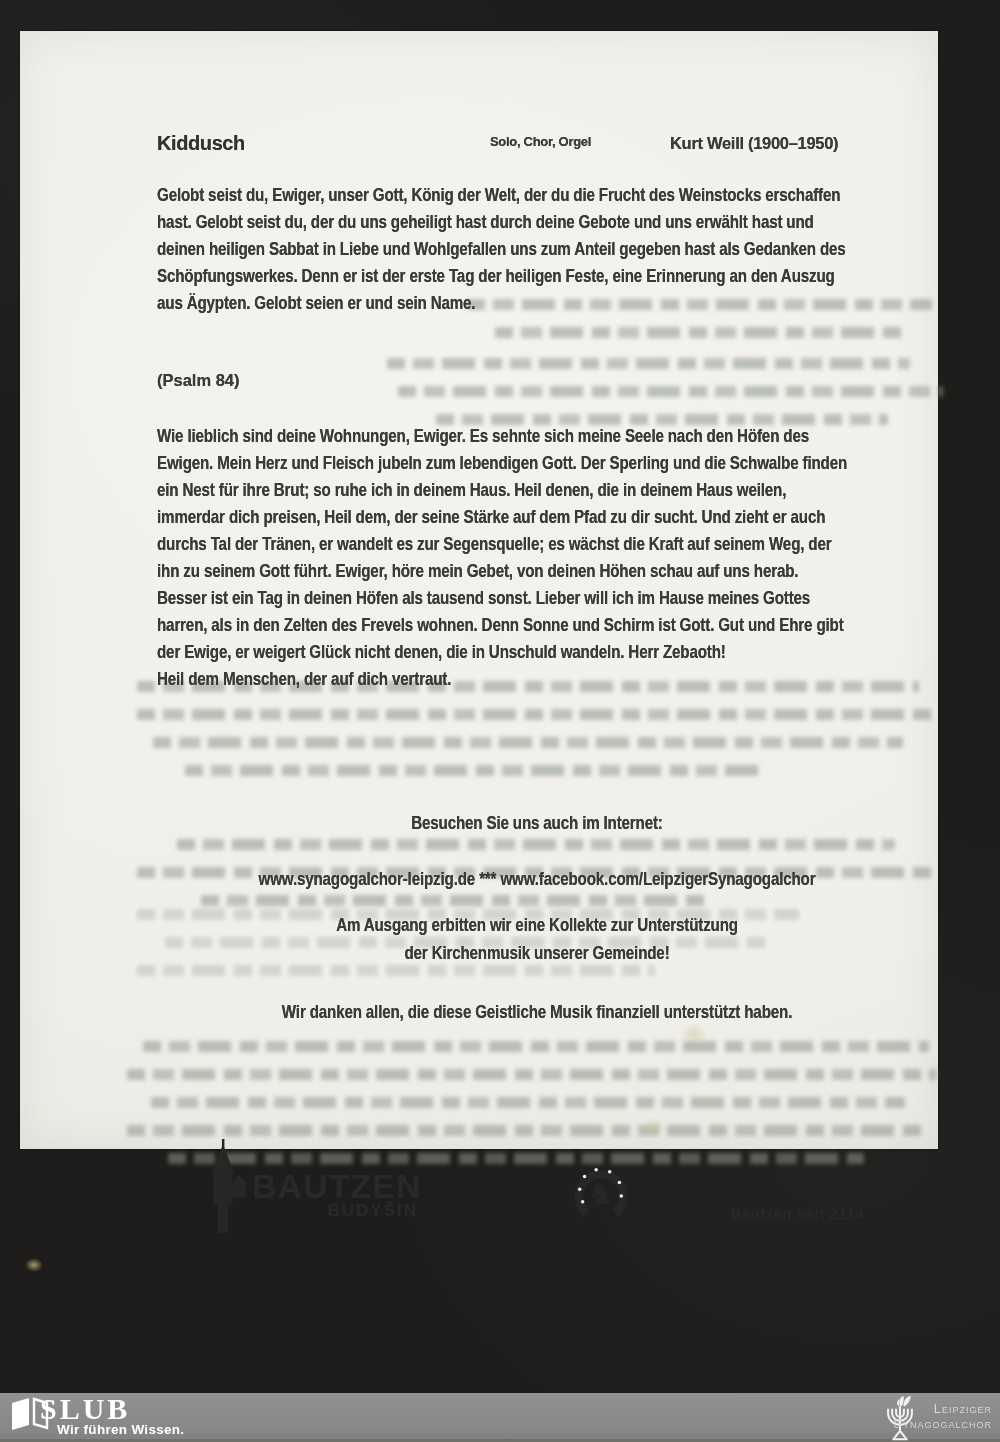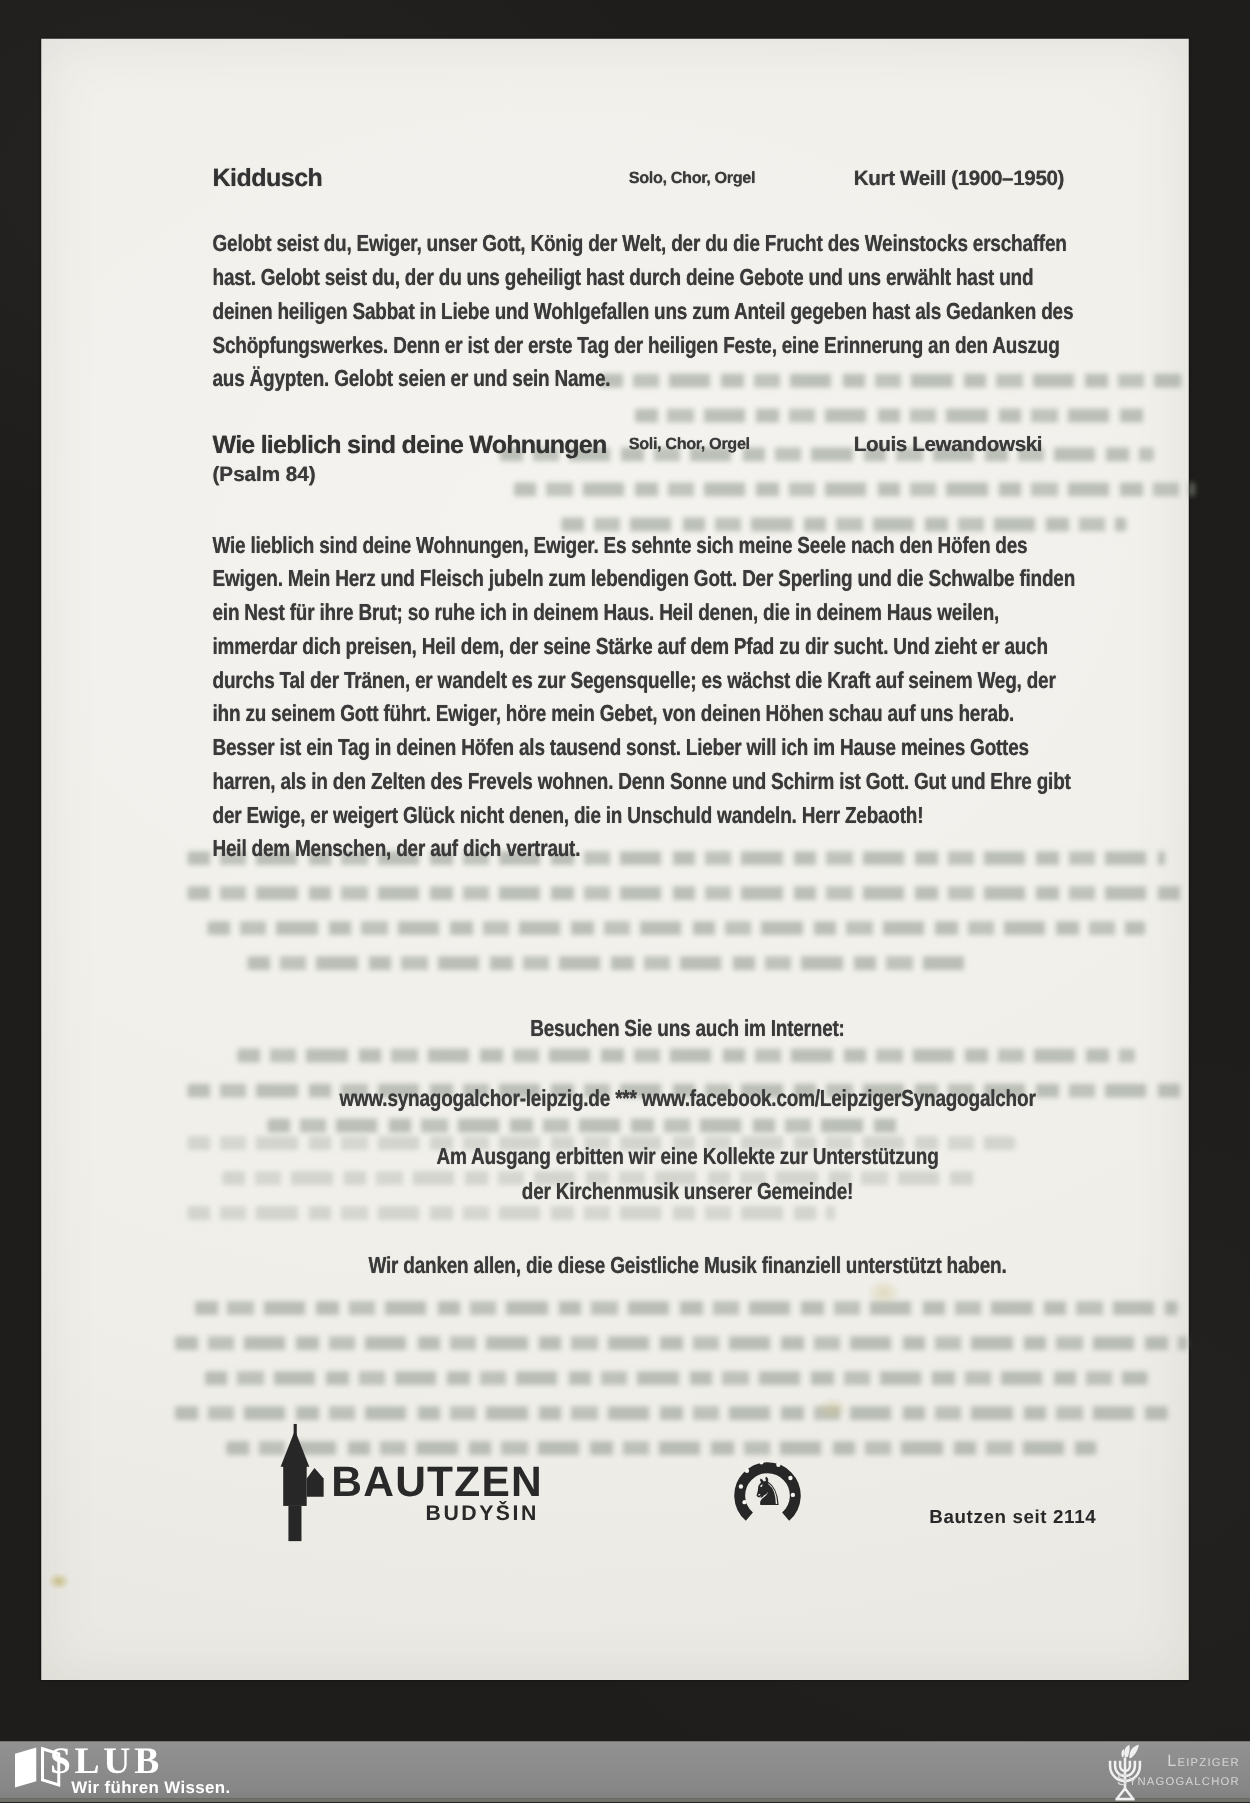--- a/index.html
+++ b/index.html
@@ -8,21 +8,21 @@
   .stage {
     position:relative; width:1000px; height:1442px; overflow:hidden;
     background:
       radial-gradient(600px 400px at 15% 10%, rgba(255,255,255,.03), transparent 70%),
       radial-gradient(700px 500px at 85% 80%, rgba(255,255,255,.025), transparent 70%),
       #1e1d1b;
   }
 
   
   .paper {
-    position:absolute; left:33px; top:31px; width:918px; height:1313px;
+    position:absolute; left:20px; top:31px; width:918px; height:1118px;
     background:
       radial-gradient(1200px 900px at 45% 30%, #f4f3ef, #efeee9 75%, #eae9e3 100%);
     box-shadow: inset 0 0 45px rgba(90,90,80,.10), 0 0 2px rgba(0,0,0,.6);
   }
 
   .ink { color:#3a3a3a; font-weight:700; text-shadow:0 0 .6px rgba(55,55,55,.85); }
 
   .piece-row { position:absolute; left:137px; width:770px; height:26px; }
   .piece-title { position:absolute; left:0; top:0; font-size:20px; letter-spacing:-0.4px; color:#333; }
   .piece-scoring { position:absolute; left:333px; top:2px; font-size:13px; letter-spacing:-0.3px; }
@@ -119,25 +119,20 @@
       <span class="piece-scoring ink">Solo, Chor, Orgel</span>
       <span class="piece-composer ink">Kurt Weill (1900–1950)</span>
     </div>
 
     <div class="body-text ink" style="top:150px;">Gelobt seist du, Ewiger, unser Gott, König der Welt, der du die Frucht des Weinstocks erschaffen
 hast. Gelobt seist du, der du uns geheiligt hast durch deine Gebote und uns erwählt hast und
 deinen heiligen Sabbat in Liebe und Wohlgefallen uns zum Anteil gegeben hast als Gedanken des
 Schöpfungswerkes. Denn er ist der erste Tag der heiligen Feste, eine Erinnerung an den Auszug
 aus Ägypten. Gelobt seien er und sein Name.</div>
 
-    <div class="piece-row" style="top:314px;">
-      <span class="piece-title ink" style="letter-spacing:-0.6px;">Wie lieblich sind deine Wohnungen</span>
-      <span class="piece-scoring ink">Soli, Chor, Orgel</span>
-      <span class="piece-composer ink">Louis Lewandowski</span>
-    </div>
     <div class="piece-subtitle ink" style="top:340px;">(Psalm 84)</div>
 
     <div class="body-text ink" style="top:391px;">Wie lieblich sind deine Wohnungen, Ewiger. Es sehnte sich meine Seele nach den Höfen des
 Ewigen. Mein Herz und Fleisch jubeln zum lebendigen Gott. Der Sperling und die Schwalbe finden
 ein Nest für ihre Brut; so ruhe ich in deinem Haus. Heil denen, die in deinem Haus weilen,
 immerdar dich preisen, Heil dem, der seine Stärke auf dem Pfad zu dir sucht. Und zieht er auch
 durchs Tal der Tränen, er wandelt es zur Segensquelle; es wächst die Kraft auf seinem Weg, der
 ihn zu seinem Gott führt. Ewiger, höre mein Gebet, von deinen Höhen schau auf uns herab.
 Besser ist ein Tag in deinen Höfen als tausend sonst. Lieber will ich im Hause meines Gottes
 harren, als in den Zelten des Frevels wohnen. Denn Sonne und Schirm ist Gott. Gut und Ehre gibt

